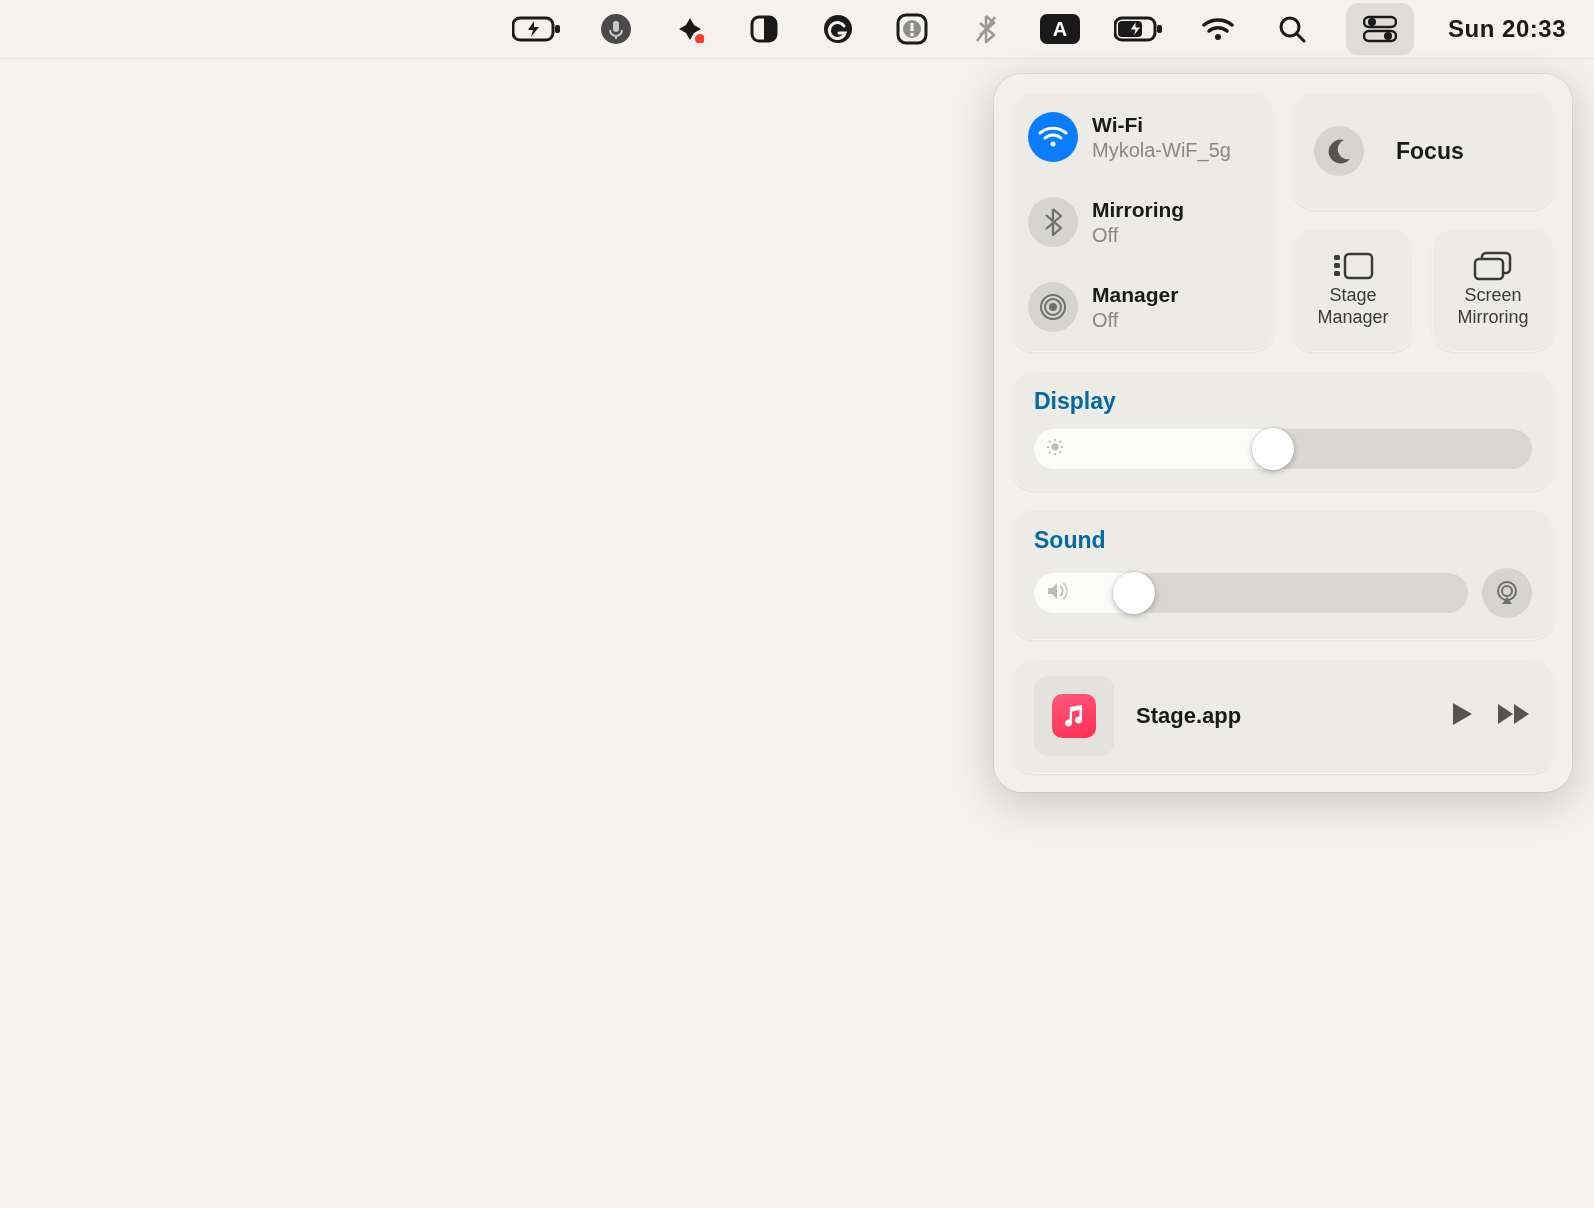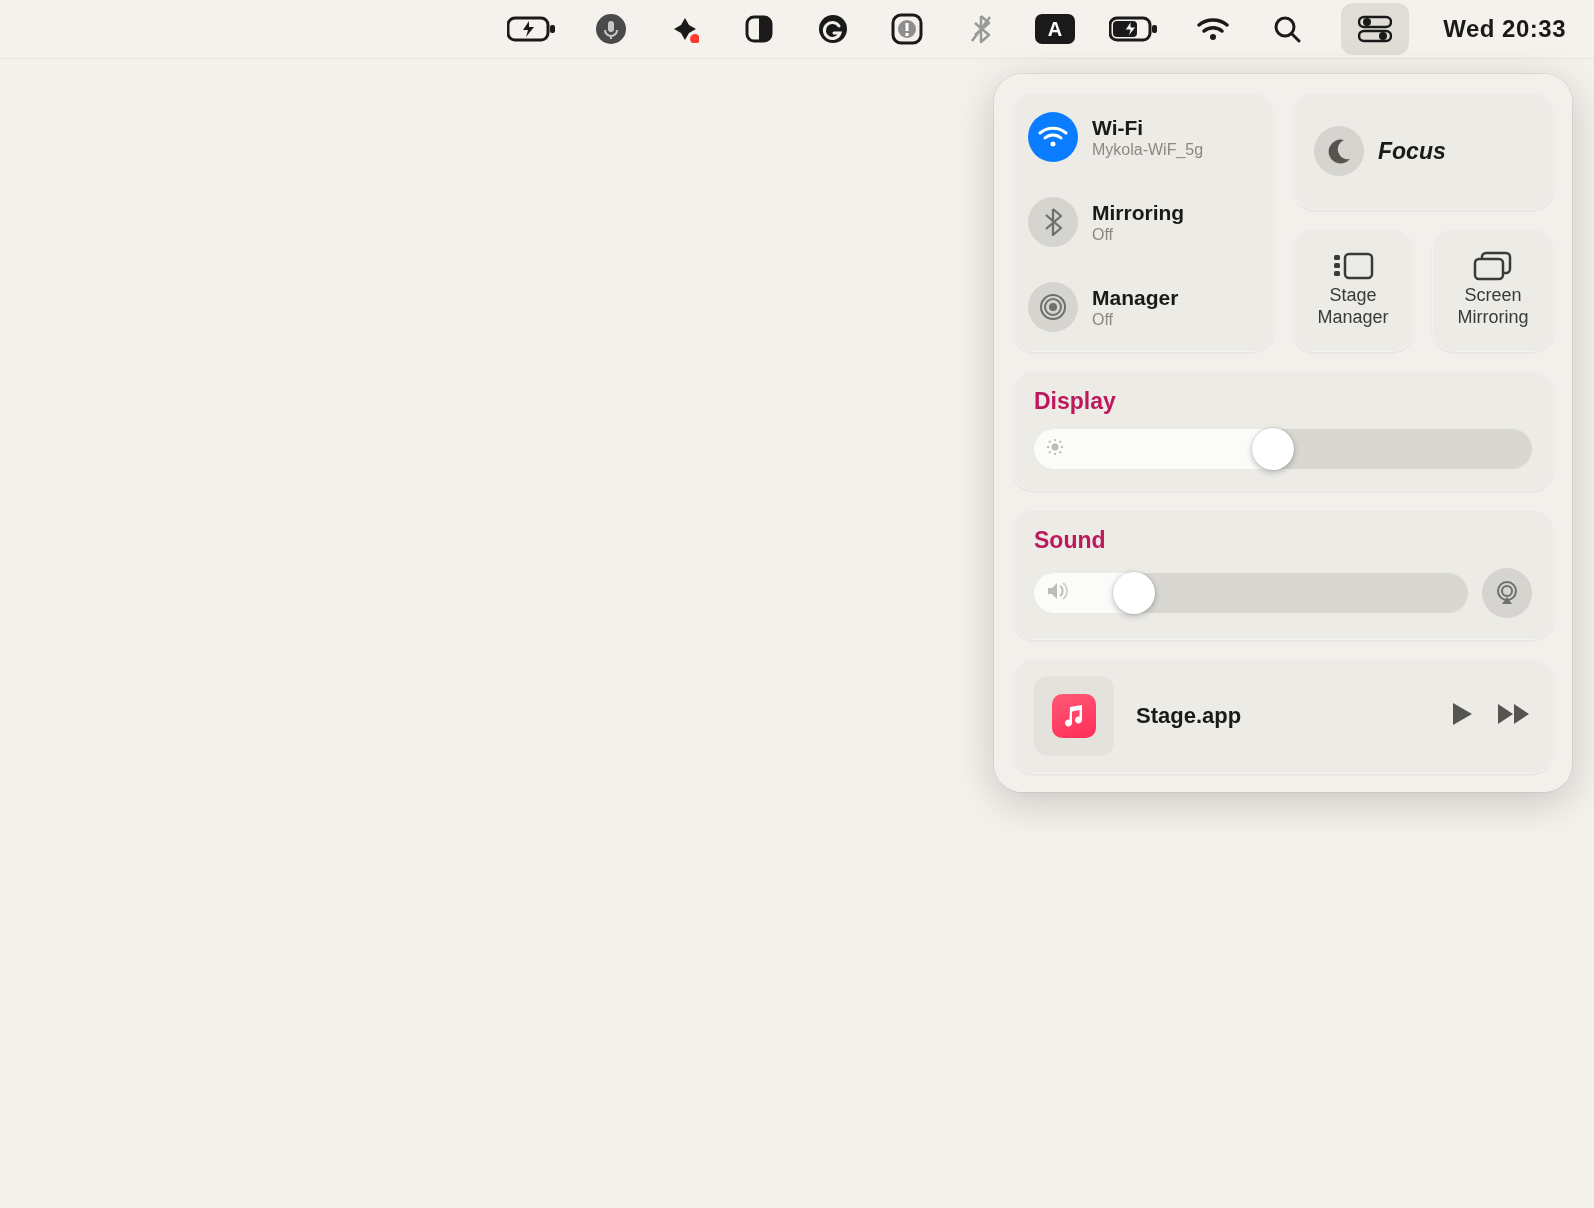--- a/index.html
+++ b/index.html
@@ -14,32 +14,32 @@
   .row{display:flex;gap:18px;}
   .card{background:#ecebe6;border-radius:22px;box-shadow:0 1px 2px rgba(0,0,0,0.08),inset 0 0 0 1px rgba(255,255,255,0.4);}
   
   .conn{width:262px;height:260px;padding:16px 12px;box-sizing:border-box;display:flex;flex-direction:column;justify-content:space-between;}
   .conn .entry{display:flex;align-items:center;gap:14px;padding:4px 4px;border-radius:14px;cursor:pointer;}
   .icn{width:50px;height:50px;border-radius:50%;display:flex;align-items:center;justify-content:center;flex:0 0 50px;}
   .icn.active{background:#0a7cff;}
   .icn.inactive{background:#d6d4cf;}
   .entry .txt{display:flex;flex-direction:column;line-height:1.2;}
   .entry .title{font-size:21px;font-weight:700;color:#1a1a1a;}
-  .entry .sub{font-size:16px;color:#8a8882;}
+  .entry .sub{font-size:20px;color:#8a8882;}
   
   .rightcol{flex:1;display:flex;flex-direction:column;gap:18px;}
-  .focus{height:118px;display:flex;align-items:center;gap:14px;padding:0 22px;font-style:italic;}
+  .focus{height:118px;display:flex;align-items:center;gap:32px;padding:0 22px;}
   .focus .icn{background:#d6d4cf;}
   .focus .title{font-size:23px;font-weight:700;color:#1a1a1a;}
   .tiles{display:flex;gap:18px;flex:1;}
   .tile{flex:1;border-radius:22px;background:#ecebe6;box-shadow:0 1px 2px rgba(0,0,0,0.08),inset 0 0 0 1px rgba(255,255,255,0.4);display:flex;flex-direction:column;align-items:center;justify-content:center;gap:0;cursor:pointer;padding:10px 4px;box-sizing:border-box;}
   .tile .lbl{font-size:18px;font-weight:500;color:#3a3a38;text-align:center;line-height:1.2;}
   
   .slab{margin-top:18px;padding:18px 22px 22px 22px;}
-  .slab .head{font-size:23px;font-weight:700;color:#be185d;margin-bottom:14px;}
+  .slab .head{font-size:23px;font-weight:700;color:#0369a1;margin-bottom:14px;}
   .slider-row{display:flex;align-items:center;gap:14px;}
   .slider{position:relative;flex:1;height:40px;border-radius:20px;background:#d9d7d1;overflow:visible;}
   .slider .fill{position:absolute;top:0;left:0;bottom:0;background:#fbfbf9;border-radius:20px;}
   .slider .knob{position:absolute;top:-1px;width:42px;height:42px;border-radius:50%;background:#ffffff;box-shadow:0 2px 6px rgba(0,0,0,0.25),0 0 0 1px rgba(0,0,0,0.05);}
   .slider .glyph{position:absolute;left:12px;top:50%;transform:translateY(-50%);}
   .airplay-btn{width:50px;height:50px;border-radius:50%;background:#d6d4cf;display:flex;align-items:center;justify-content:center;cursor:pointer;}
   
   .np{margin-top:18px;padding:18px 22px;display:flex;align-items:center;gap:22px;}
   .art{width:80px;height:80px;border-radius:14px;background:#e4e2dd;display:flex;align-items:center;justify-content:center;}
   .art .inner{width:44px;height:44px;border-radius:10px;background:linear-gradient(160deg,#ff5a78,#ff2d55);display:flex;align-items:center;justify-content:center;}
@@ -141,21 +141,21 @@
 
   <div class="mitem pill">
     <svg width="34" height="28">
       <rect x="1" y="2" width="32" height="10" rx="5" fill="none" stroke="#1a1a1a" stroke-width="2.5"></rect>
         <circle cx="9" cy="7" r="4" fill="#1a1a1a"></circle>
       <rect x="1" y="16" width="32" height="10" rx="5" fill="none" stroke="#1a1a1a" stroke-width="2.5"></rect>
         <circle cx="25" cy="21" r="4" fill="#1a1a1a"></circle>
     </svg>
   </div>
 
-  <div class="mitem clock">Wed 20:33</div>
+  <div class="mitem clock">Sun 20:33</div>
 </div>
 
 <div class="panel">
 
   <div class="row">
 
     <div class="card conn">
 
       <div class="entry">
         <div class="icn active">

